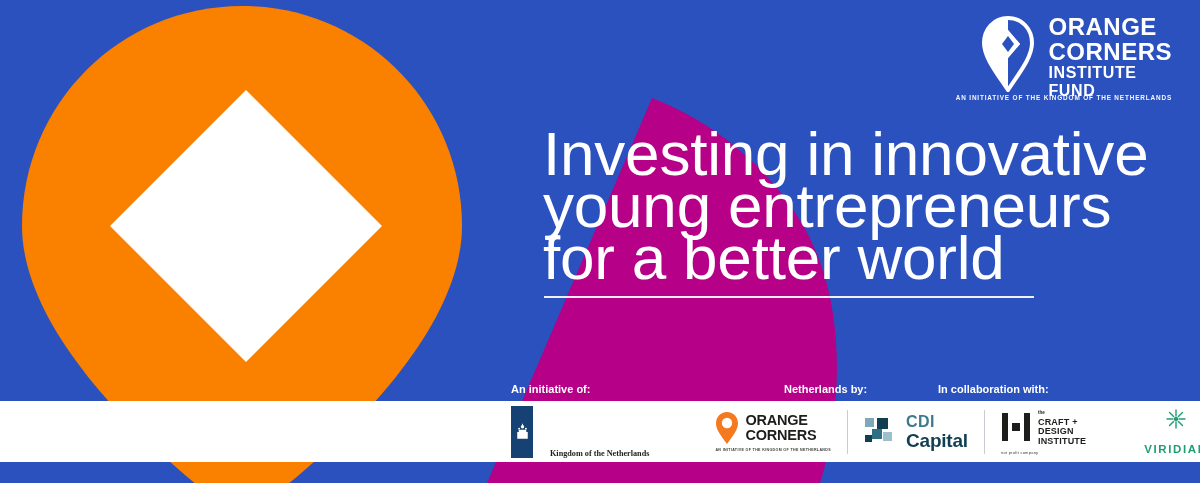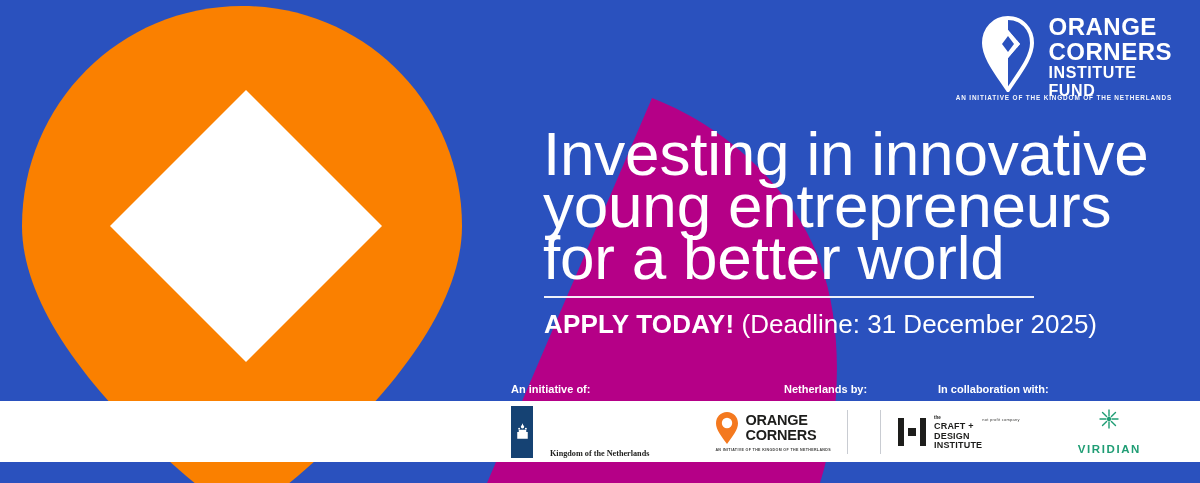--- a/index.html
+++ b/index.html
@@ -78,21 +78,21 @@
   .oc-words span{font-size:14.5px;font-weight:bold;color:#1d1d1b;line-height:15px;letter-spacing:-.2px;}
   .oc-tag{font-size:3.6px;letter-spacing:.35px;color:#3c3c3b;font-weight:bold;margin-top:3px;text-align:center;white-space:nowrap;}
 
   
   .cdi{display:flex;align-items:center;gap:8px;}
   .cdi-words{display:flex;flex-direction:column;line-height:1;}
   .cdi-words .c1t{font-size:16px;color:#3d7a8c;font-weight:bold;letter-spacing:.4px;}
   .cdi-words .c2t{font-size:19px;color:#123e52;font-weight:bold;letter-spacing:-.2px;margin-top:1px;}
 
   
-  .cdt{display:flex;flex-direction:row;align-items:flex-start;}
+  .cdt{display:flex;flex-direction:column;align-items:flex-start;}
   .cdt-row{display:flex;align-items:center;gap:7px;}
   .cdt-words{display:flex;flex-direction:column;line-height:9.5px;}
   .cdt-words .the{font-size:4.6px;color:#1d1d1b;font-weight:bold;}
   .cdt-words b{font-size:9px;color:#1d1d1b;font-weight:bold;letter-spacing:.2px;}
   .cdt-sub{font-size:4px;color:#3c3c3b;margin-top:4px;letter-spacing:.25px;}
 
   
   .vir{display:flex;flex-direction:column;align-items:center;gap:13px;}
   .vir-name{font-size:11.5px;letter-spacing:1.6px;color:#1f9d74;font-weight:bold;}
 </style>
@@ -130,23 +130,20 @@
     </div>
   </div>
   <div class="ocif-tag">AN INITIATIVE OF THE KINGDOM OF THE NETHERLANDS</div>
 
   <div class="headline">Investing in innovative
 young entrepreneurs
 for a better world</div>
 
   <div class="rule"></div>
 
-  <div class="applyline">
-    <span class="strong">APPLY TODAY!</span><span class="light"> (Deadline: 31 December 2025)</span>
-  </div>
 
   <div class="cap c1">An initiative of:</div>
   <div class="cap c2">Netherlands by:</div>
   <div class="cap c3">In collaboration with:</div>
 
   <div class="footer">
     <div class="footer-inner">
 
       <div class="f-item">
         <div class="nl">
@@ -177,20 +174,35 @@
               <span>ORANGE</span>
               <span>CORNERS</span>
             </div>
           </div>
           <div class="oc-tag">AN INITIATIVE OF THE KINGDOM OF THE NETHERLANDS</div>
         </div>
       </div>
 
       <div class="vsep"></div>
 
+      <div class="f-item">
+        <div class="cdi">
+          <svg width="34" height="34" viewBox="0 0 34 34">
+            <rect x="1" y="3" width="9" height="9" fill="#7fa9b8"></rect>
+            <rect x="13" y="3" width="11" height="11" fill="#123e52"></rect>
+            <rect x="8" y="14" width="10" height="10" fill="#2e6f86"></rect>
+            <rect x="1" y="20" width="7" height="7" fill="#123e52"></rect>
+            <rect x="19" y="17" width="9" height="9" fill="#9dbfcb"></rect>
+          </svg>
+          <div class="cdi-words">
+            <div class="c1t">CDI</div>
+            <div class="c2t">Capital</div>
+          </div>
+        </div>
+      </div>
 
       <div class="vsep"></div>
 
       <div class="f-item">
         <div class="cdt">
           <div class="cdt-row">
             <svg width="30" height="30" viewBox="0 0 30 30">
               <rect x="1" y="1" width="28" height="28" fill="#1d1d1b"></rect>
               <rect x="7" y="1" width="16" height="6" fill="#ffffff"></rect>
               <rect x="7" y="23" width="16" height="6" fill="#ffffff"></rect>

